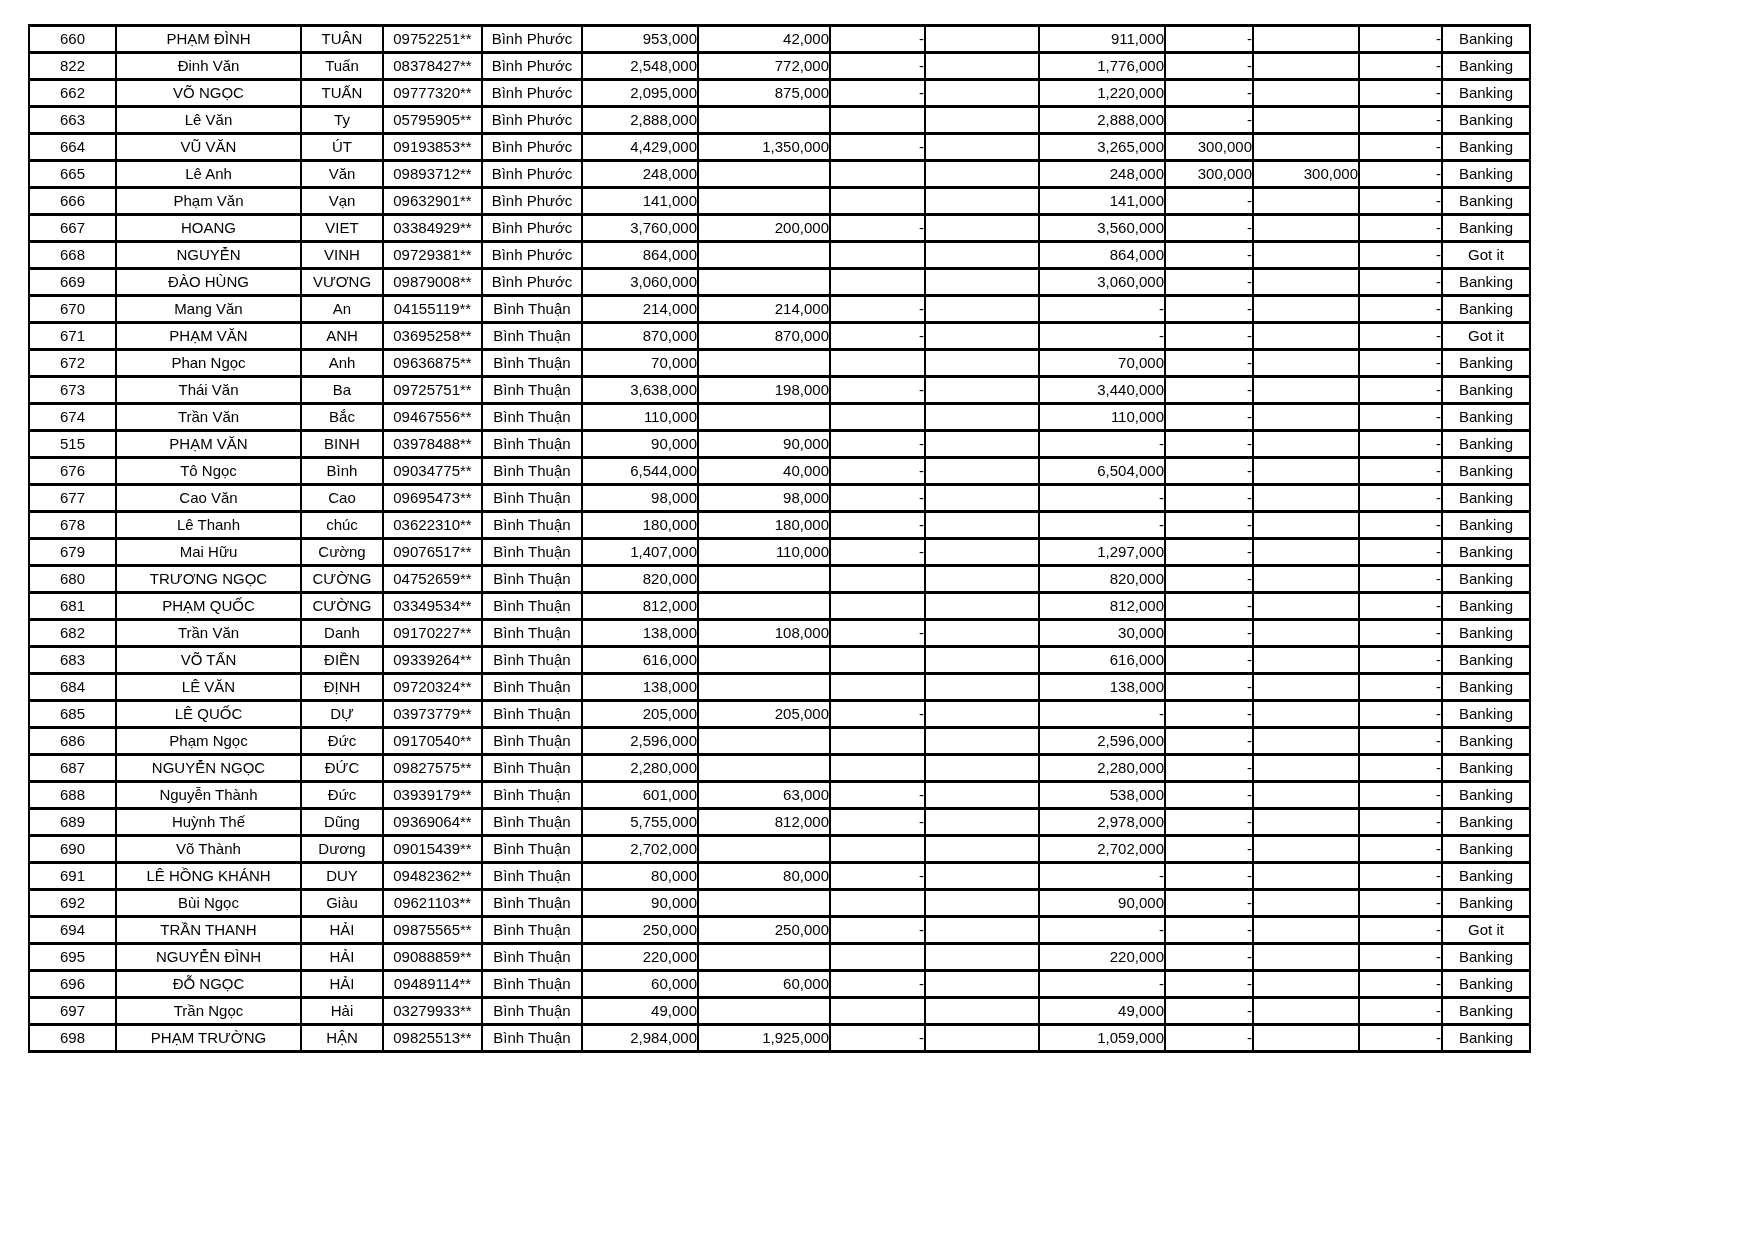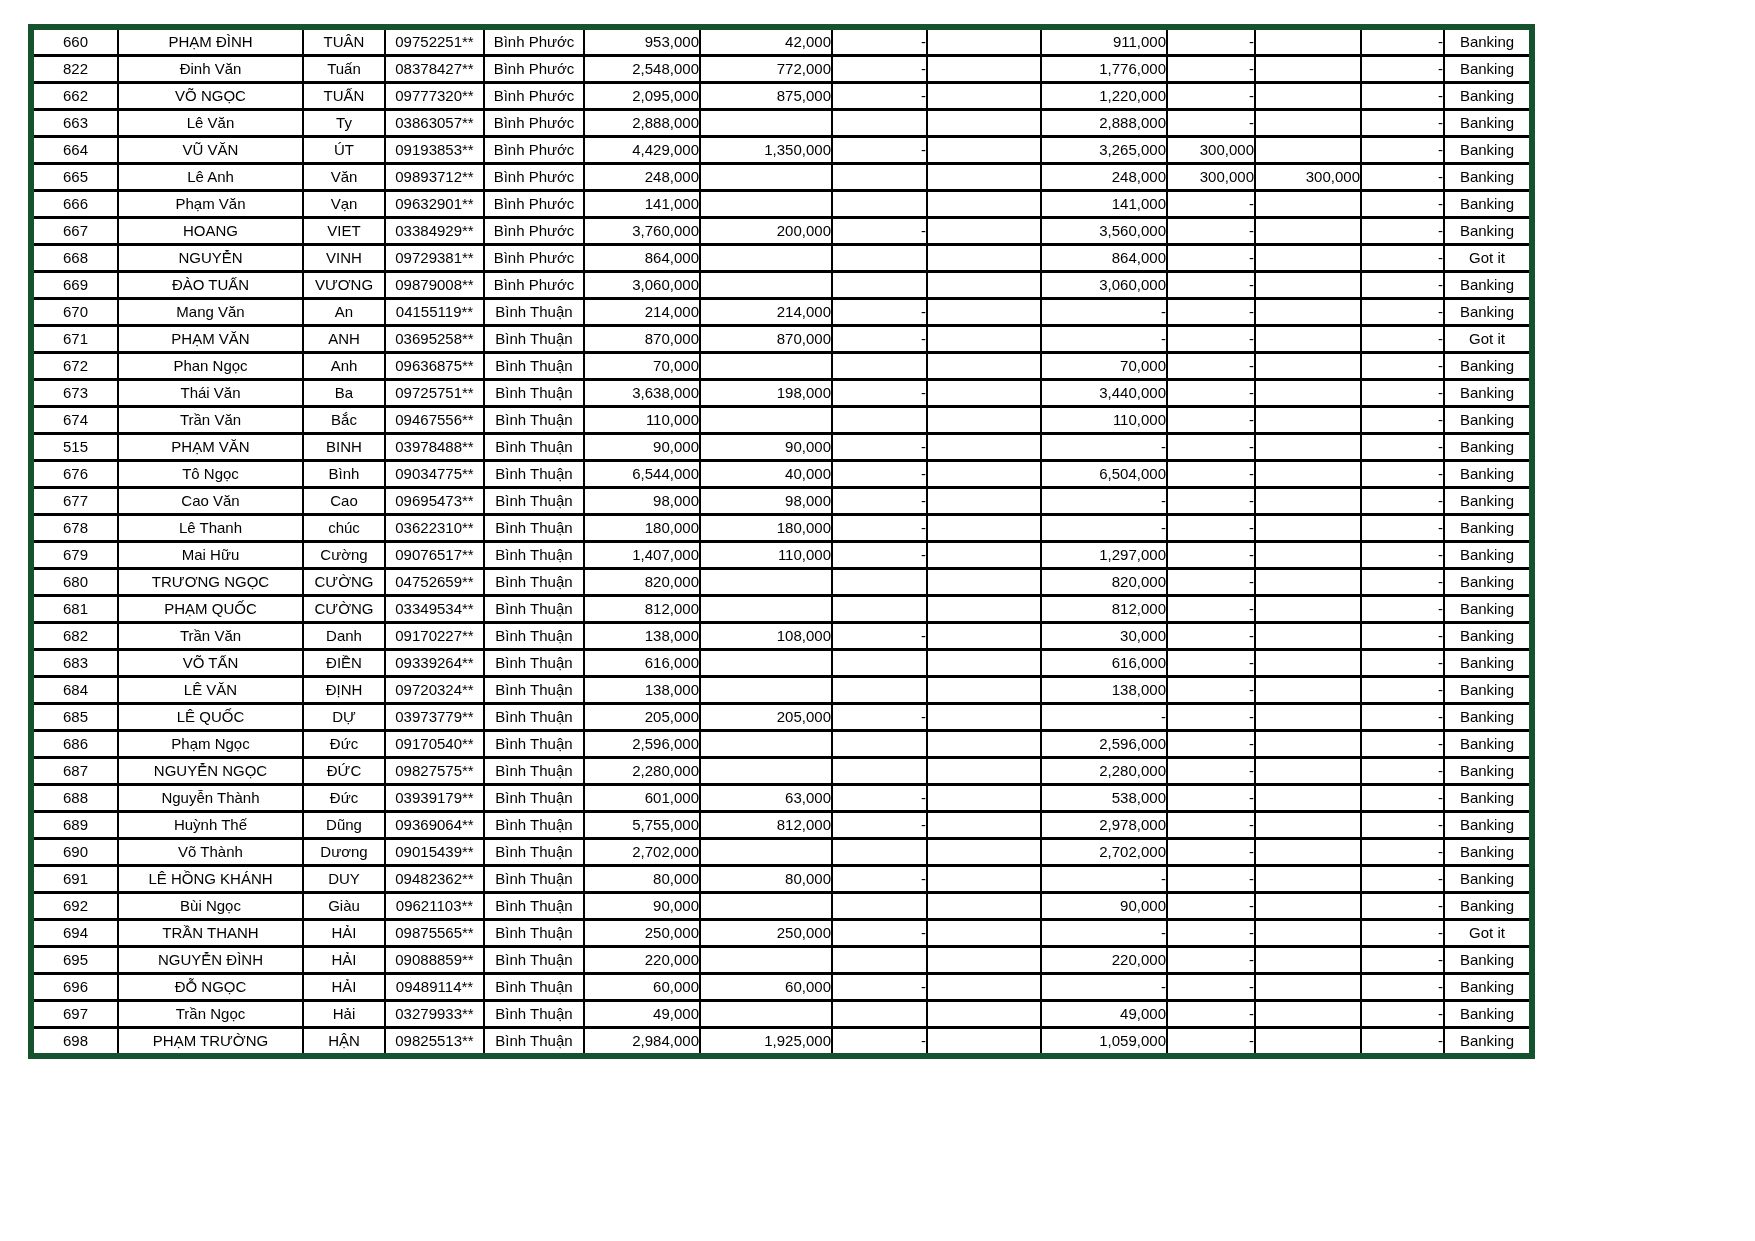--- a/index.html
+++ b/index.html
@@ -16,21 +16,21 @@
   }
   .sheet {
     position: absolute;
     left: 28px;
     top: 24px;
   }
   table.data-table {
     border-collapse: collapse;
     table-layout: fixed;
     background: #ffffff;
-    border: 6px solid #14532d;
+    border: 1px solid #14532d;
   }
   table.data-table td {
     border: 2px solid #000000;
     border-top-width: 3px;
     border-bottom-width: 3px;
     height: 24px;
     padding: 0;
     font-size: 15px;
     line-height: 24px;
     white-space: nowrap;
@@ -106,21 +106,21 @@
           <td class="c-right">1,220,000</td>
           <td class="c-right">-</td>
           <td class="c-right"></td>
           <td class="c-right">-</td>
           <td class="c-center">Banking</td>
         </tr>
         <tr>
           <td class="c-center">663</td>
           <td class="c-center">Lê Văn</td>
           <td class="c-center">Ty</td>
-          <td class="c-center">03863057**</td>
+          <td class="c-center">05795905**</td>
           <td class="c-center">Bình Phước</td>
           <td class="c-right">2,888,000</td>
           <td class="c-right"></td>
           <td class="c-right"></td>
           <td class="c-right"></td>
           <td class="c-right">2,888,000</td>
           <td class="c-right">-</td>
           <td class="c-right"></td>
           <td class="c-right">-</td>
           <td class="c-center">Banking</td>
@@ -200,21 +200,21 @@
           <td class="c-right"></td>
           <td class="c-right"></td>
           <td class="c-right">864,000</td>
           <td class="c-right">-</td>
           <td class="c-right"></td>
           <td class="c-right">-</td>
           <td class="c-center">Got it</td>
         </tr>
         <tr>
           <td class="c-center">669</td>
-          <td class="c-center">ĐÀO TUẤN</td>
+          <td class="c-center">ĐÀO HÙNG</td>
           <td class="c-center">VƯƠNG</td>
           <td class="c-center">09879008**</td>
           <td class="c-center">Bình Phước</td>
           <td class="c-right">3,060,000</td>
           <td class="c-right"></td>
           <td class="c-right"></td>
           <td class="c-right"></td>
           <td class="c-right">3,060,000</td>
           <td class="c-right">-</td>
           <td class="c-right"></td>

